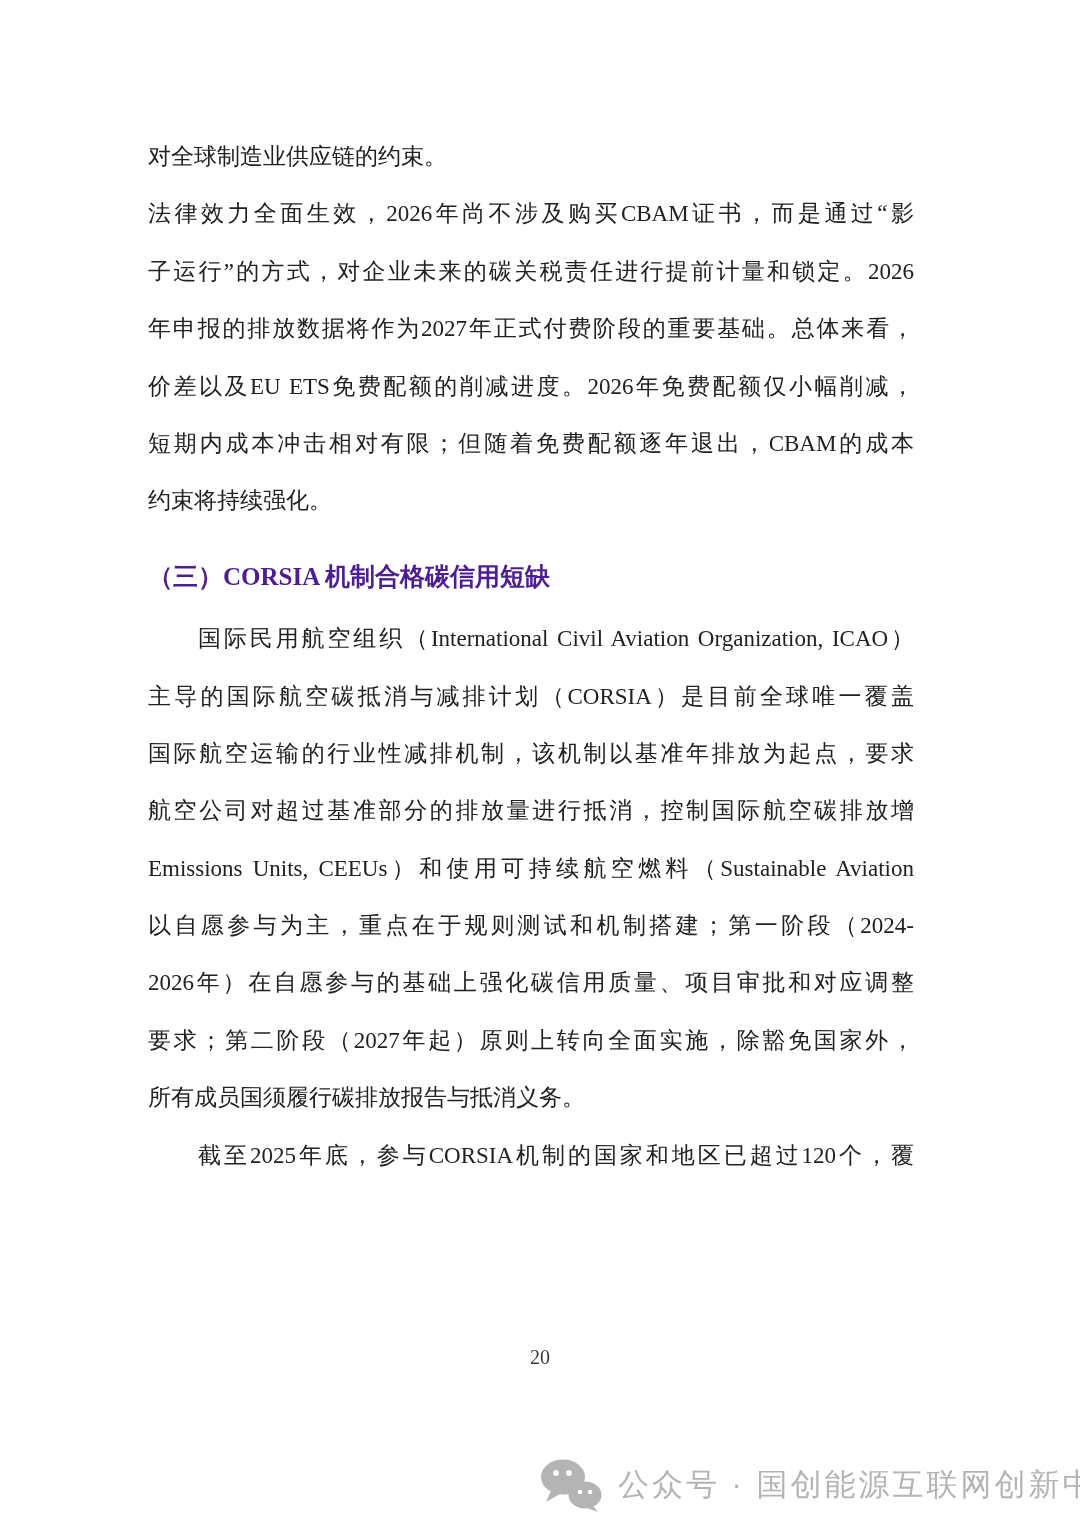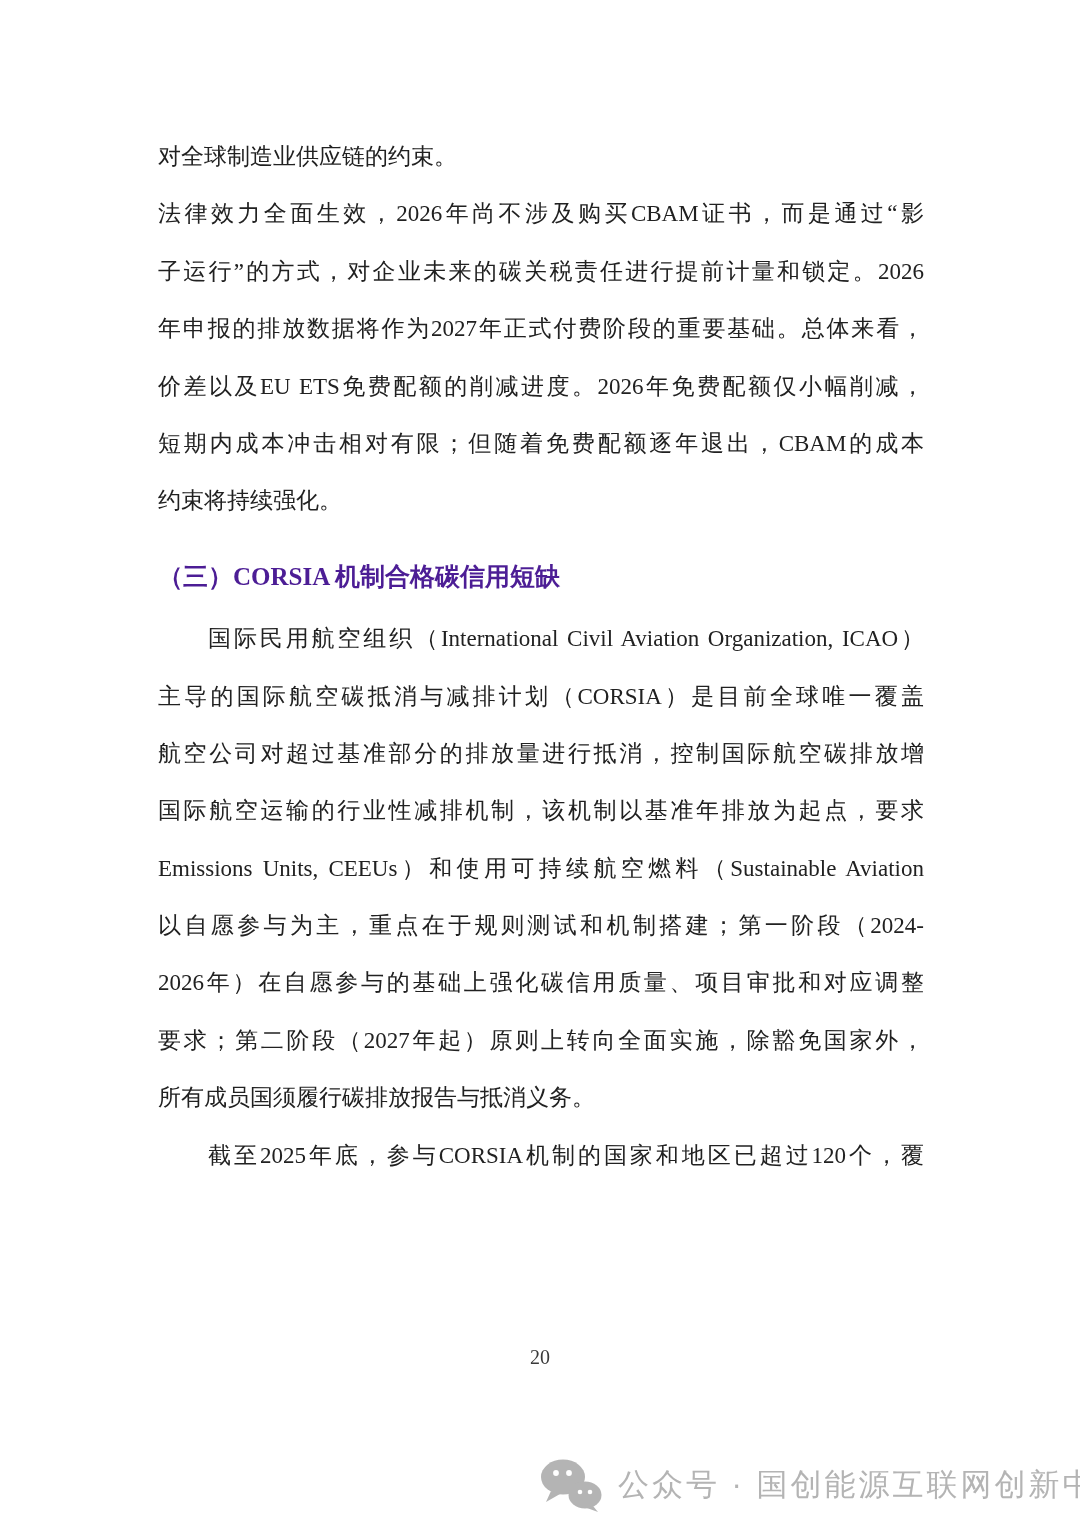--- a/index.html
+++ b/index.html
@@ -10,21 +10,21 @@
   }
   .page {
     position: relative;
     width: 1080px;
     height: 1527px;
     background: #ffffff;
     overflow: hidden;
   }
   .text-block {
     position: absolute;
-    left: 158px;
+    left: 148px;
     top: 128px;
     width: 766px;
     color: #212121;
   }
   .line {
     font-size: 23px;
     height: 57.4px;
     line-height: 57.4px;
     text-align: justify;
     text-align-last: justify;
@@ -88,22 +88,22 @@
       <div class="line">价差以及EU ETS免费配额的削减进度。2026年免费配额仅小幅削减，</div>
       <div class="line">短期内成本冲击相对有限；但随着免费配额逐年退出，CBAM的成本</div>
       <div class="line end">约束将持续强化。</div>
     </div>
 
     <div class="heading">（三）CORSIA 机制合格碳信用短缺</div>
 
     <div>
       <div class="line indent">国际民用航空组织（International Civil Aviation Organization, ICAO）</div>
       <div class="line">主导的国际航空碳抵消与减排计划（CORSIA）是目前全球唯一覆盖</div>
+      <div class="line">国际航空运输的行业性减排机制，该机制以基准年排放为起点，要求</div>
       <div class="line">航空公司对超过基准部分的排放量进行抵消，控制国际航空碳排放增</div>
-      <div class="line">国际航空运输的行业性减排机制，该机制以基准年排放为起点，要求</div>
       <div class="line">Emissions Units, CEEUs）和使用可持续航空燃料（Sustainable Aviation</div>
       <div class="line">以自愿参与为主，重点在于规则测试和机制搭建；第一阶段（2024-</div>
       <div class="line">2026年）在自愿参与的基础上强化碳信用质量、项目审批和对应调整</div>
       <div class="line">要求；第二阶段（2027年起）原则上转向全面实施，除豁免国家外，</div>
       <div class="line end">所有成员国须履行碳排放报告与抵消义务。</div>
     </div>
 
     <div>
       <div class="line indent">截至2025年底，参与CORSIA机制的国家和地区已超过120个，覆</div>
     </div>

